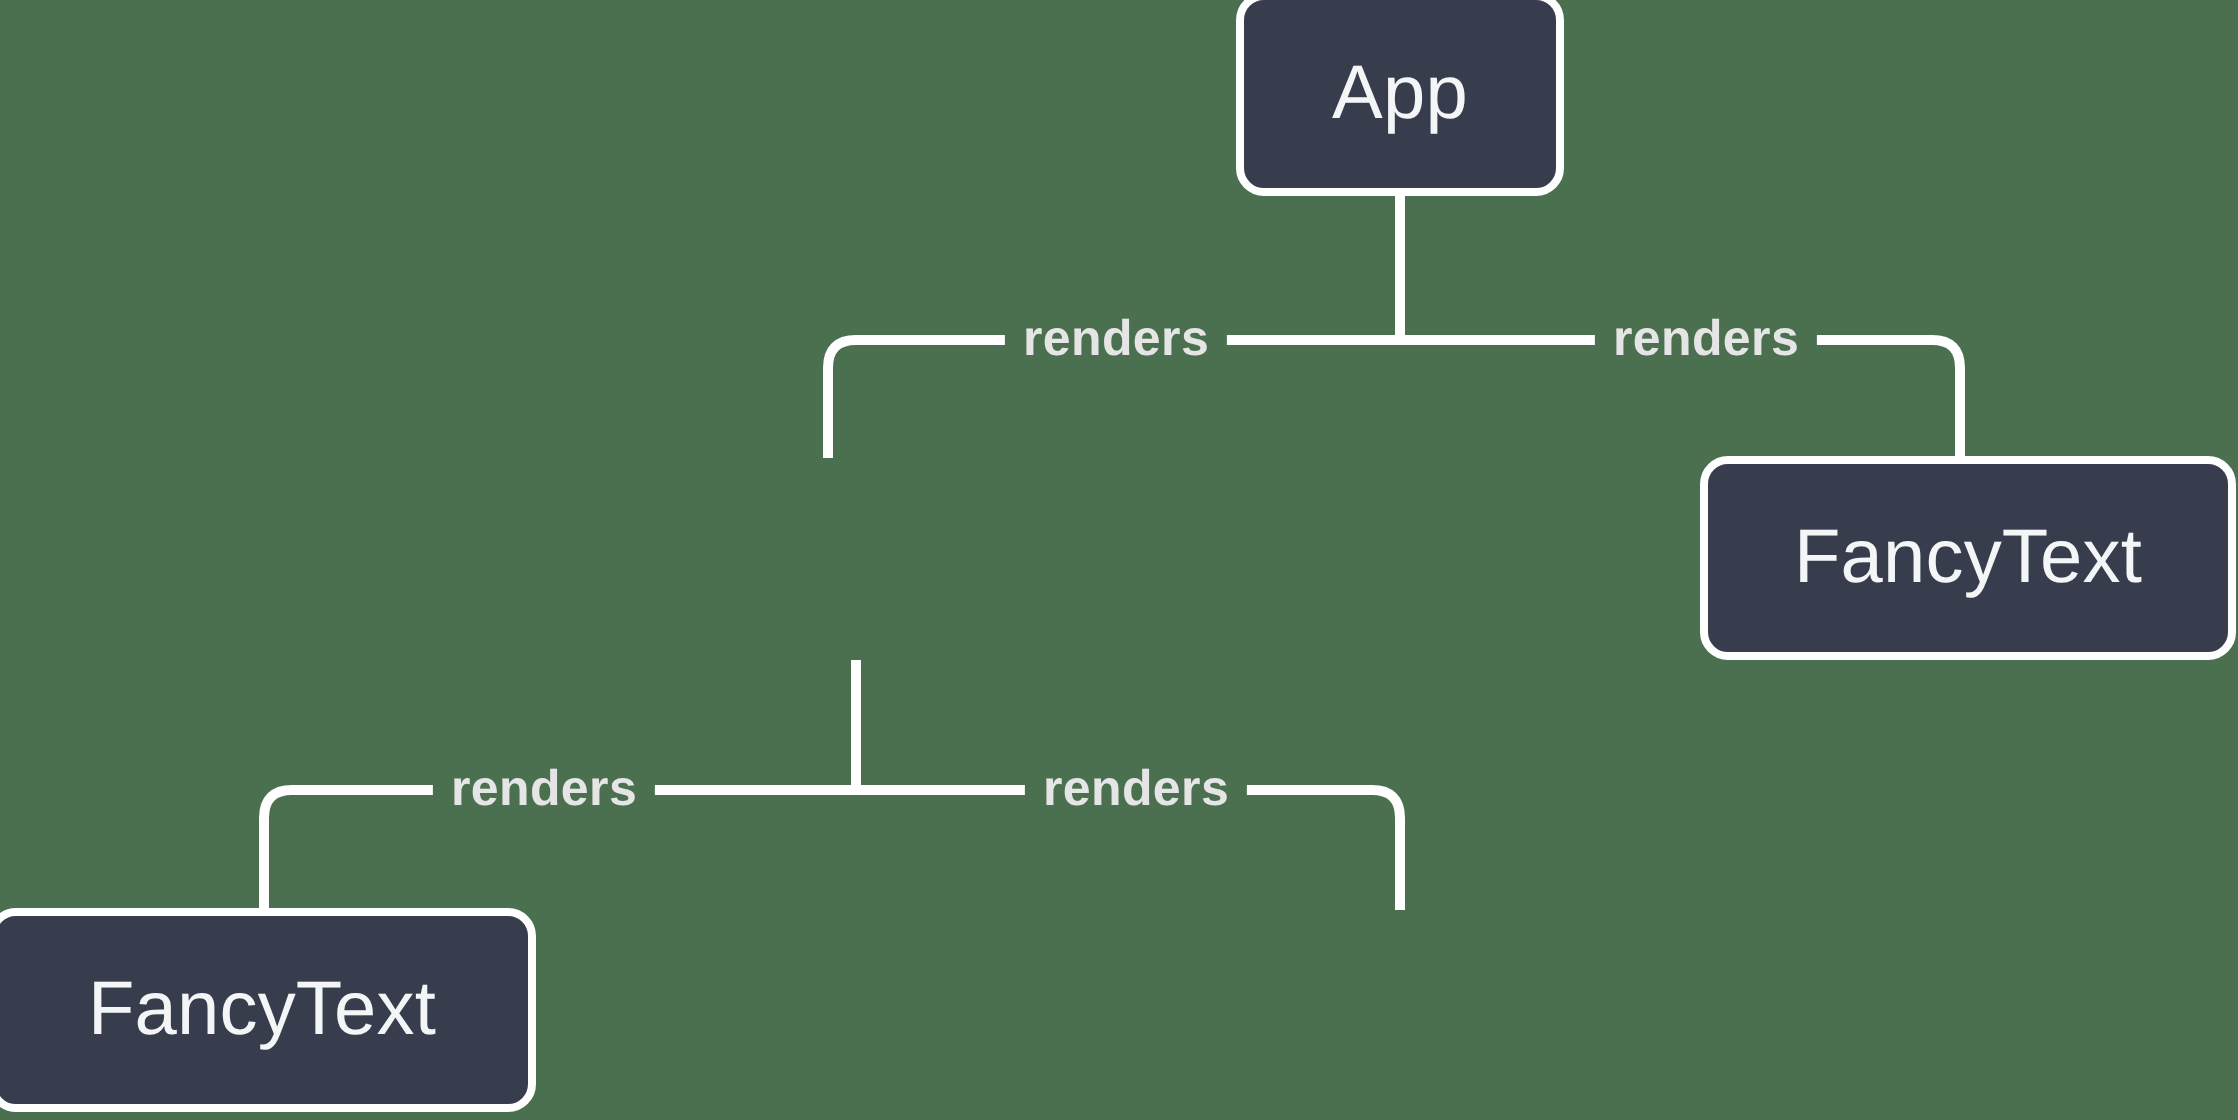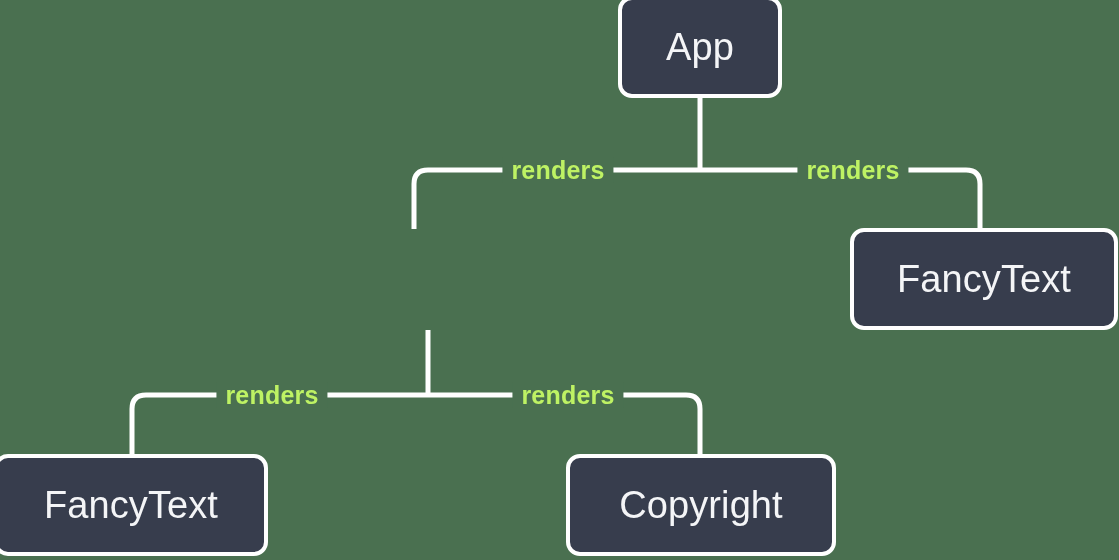--- a/index.html
+++ b/index.html
@@ -36,21 +36,21 @@
     align-items: center;
     justify-content: center;
     color: #f4f5f7;
     font-family: "Liberation Sans", sans-serif;
     font-weight: 400;
     letter-spacing: 0.1px;
     white-space: nowrap;
   }
   .edge-label {
     position: absolute;
-    color: #bef264;
+    color: #e5e5e5;
     font-family: "Liberation Sans", sans-serif;
     font-size: 25px;
     font-weight: 700;
     letter-spacing: 0.2px;
     white-space: nowrap;
     transform: translate(-50%, -50%);
     background: #4a7050;
     padding: 0 9px;
     line-height: 1;
   }
@@ -89,15 +89,14 @@
 
   <div class="edge-label" style="left:568px; top:395px;">renders</div>
 
   <div class="node" id="node-app">App</div>
 
 
   <div class="node" id="node-fancy-right">FancyText</div>
 
   <div class="node" id="node-fancy-left">FancyText</div>
 
-  <div class="node" id="node-copyright">Copyright</div>
 
 </div>
 
 </body></html>

